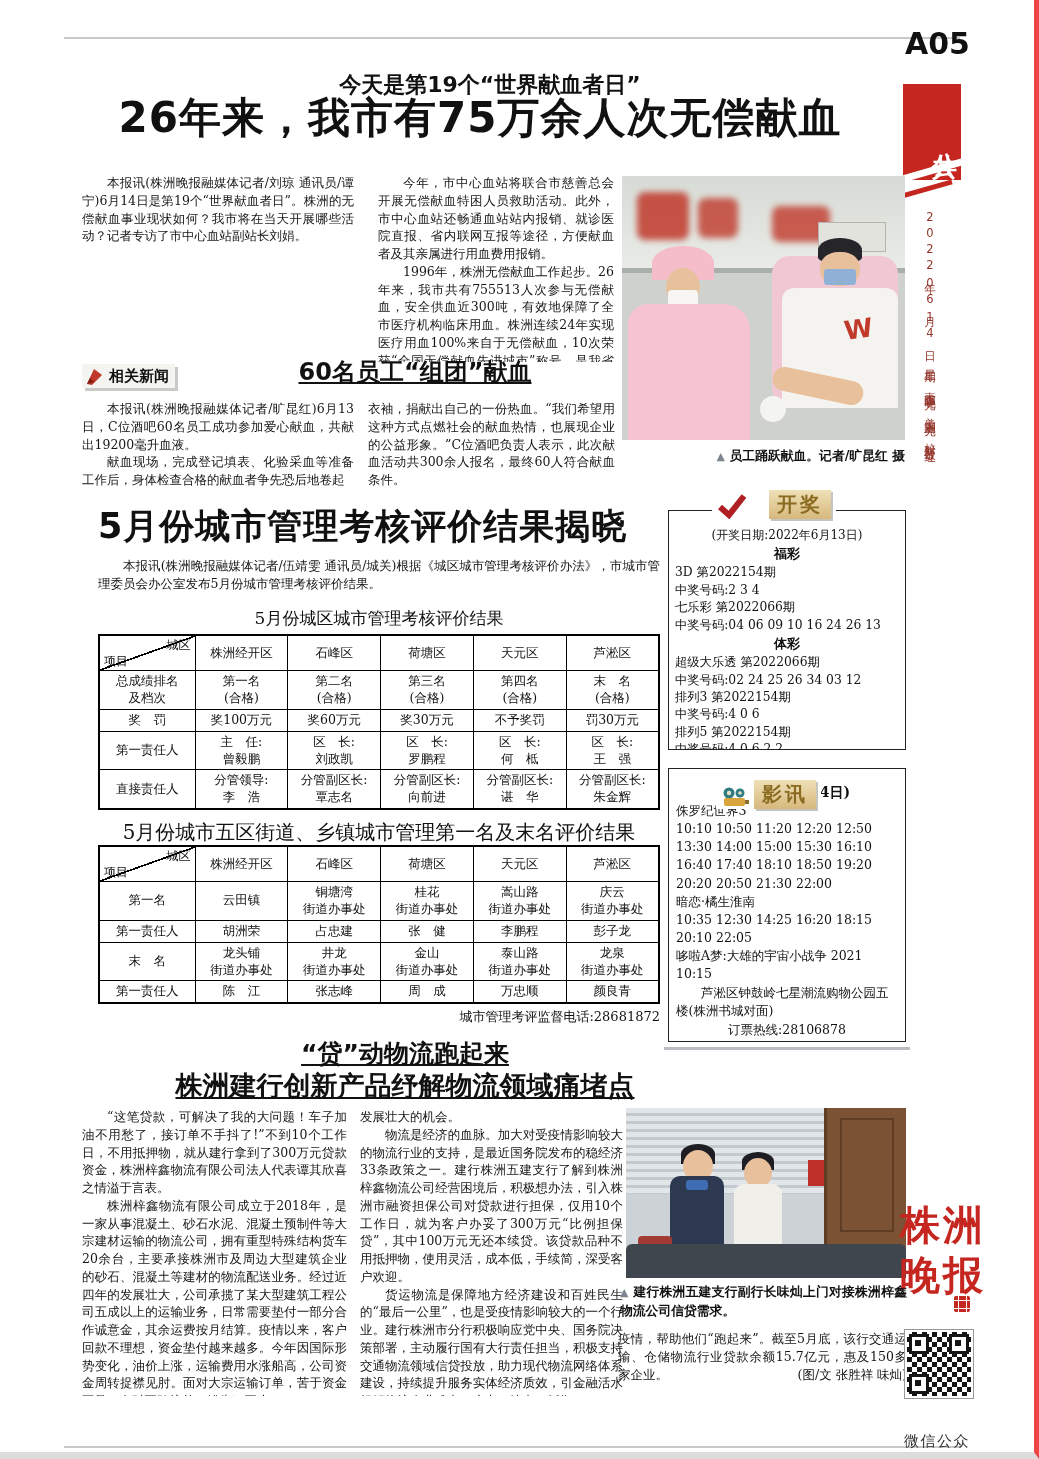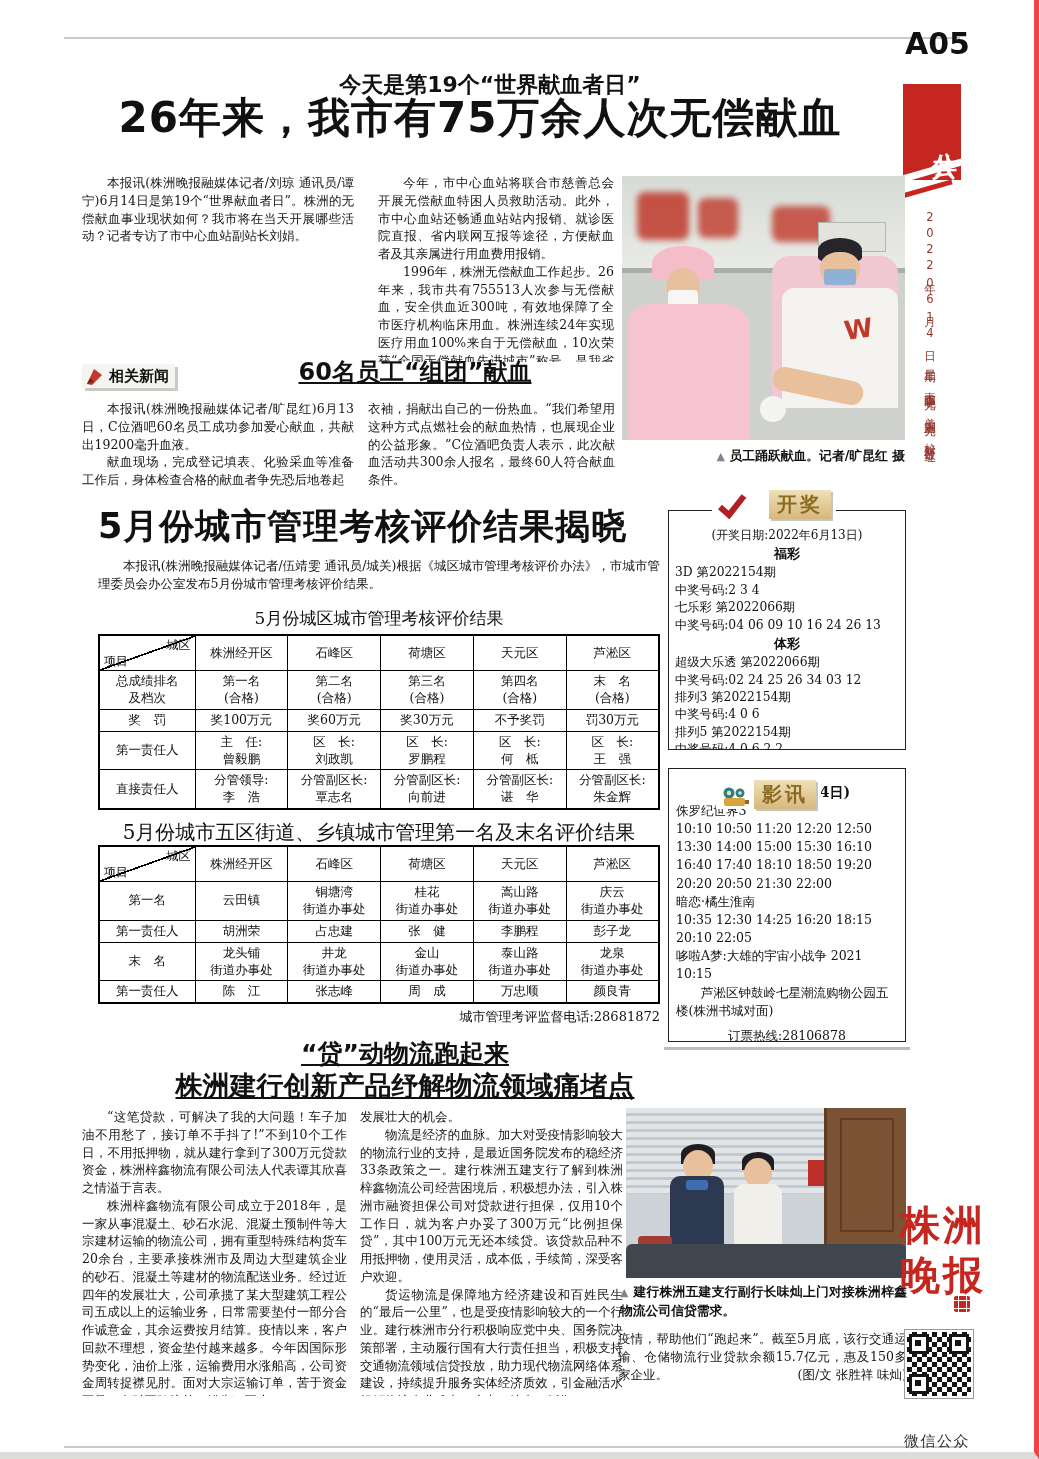--- a/index.html
+++ b/index.html
@@ -41,21 +41,21 @@
              font-family:"DejaVu Sans",sans-serif;font-size:20px;letter-spacing:3px;padding:1px 8px;
              box-shadow:2px 2px 0 #c5c5c0;}
   .lot-date{text-align:center;font-size:12px;margin-top:16px;}
   .lot-sec{text-align:center;font-weight:bold;font-size:13px;line-height:1.55;}
   .lot-line{font-size:12.3px;line-height:1.42;padding:0 6px;white-space:nowrap;overflow:hidden;}
   .cinema{text-align:center;margin-top:15px;font-size:14px;font-weight:bold;}
   .cinema .gname{color:#a8842f;}
   .film-title{font-size:12.5px;line-height:1.45;padding:0 7px;}
   .film-times{font-size:12.5px;line-height:1.45;padding:0 7px;}
   .mv-address{font-size:12.5px;line-height:1.45;padding:0 7px;text-indent:2em;margin-top:1px;}
-  .mv-hotline{font-size:12.5px;line-height:1.5;text-align:center;margin-top:6px;}
+  .mv-hotline{font-size:12.5px;line-height:1.5;text-align:center;}
   
   .pageno{font-family:"DejaVu Sans",sans-serif;font-weight:900;font-size:30px;}
   .gongbox{position:absolute;left:903px;top:84px;width:58px;height:96px;background:#c5261f;overflow:hidden;}
   .gongbox span{position:absolute;left:0;top:6px;width:100%;text-align:center;color:#fff;font-weight:bold;
                 font-size:25px;line-height:1.35;font-family:"DejaVu Sans",sans-serif;
                 writing-mode:vertical-rl;text-orientation:upright;height:86px;}
   .gb-slash{position:absolute;left:-10px;bottom:8px;width:92px;height:7px;background:#fff;transform:rotate(-16deg);}
   .red-tail{position:absolute;left:897px;top:187px;width:56px;height:5px;background:#c5261f;transform:rotate(-16deg);}
   .vtext{position:absolute;left:922px;top:210px;height:480px;writing-mode:vertical-rl;text-orientation:upright;
          font-size:11.5px;letter-spacing:2px;color:#93342a;font-family:"DejaVu Sans",sans-serif;}

